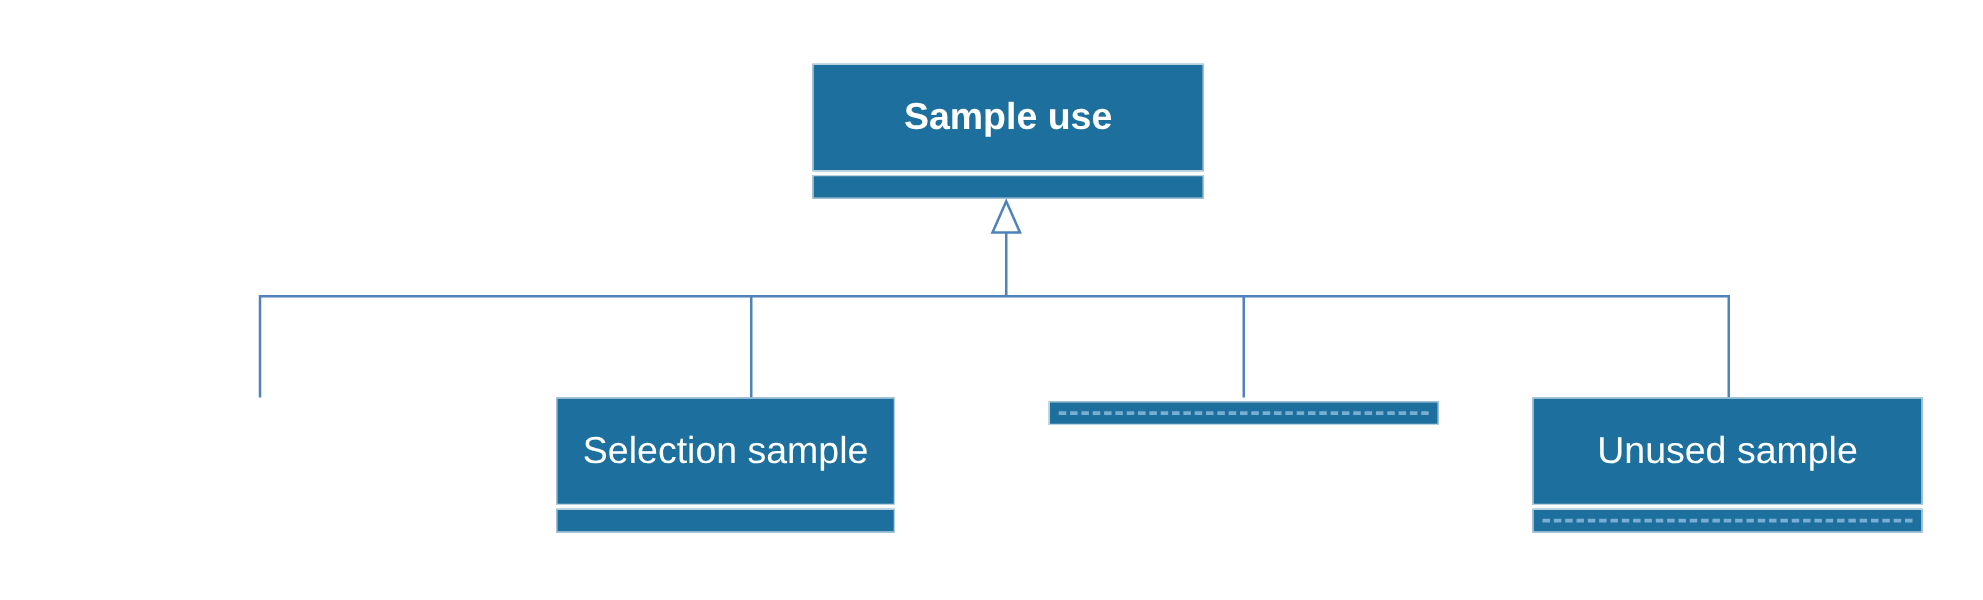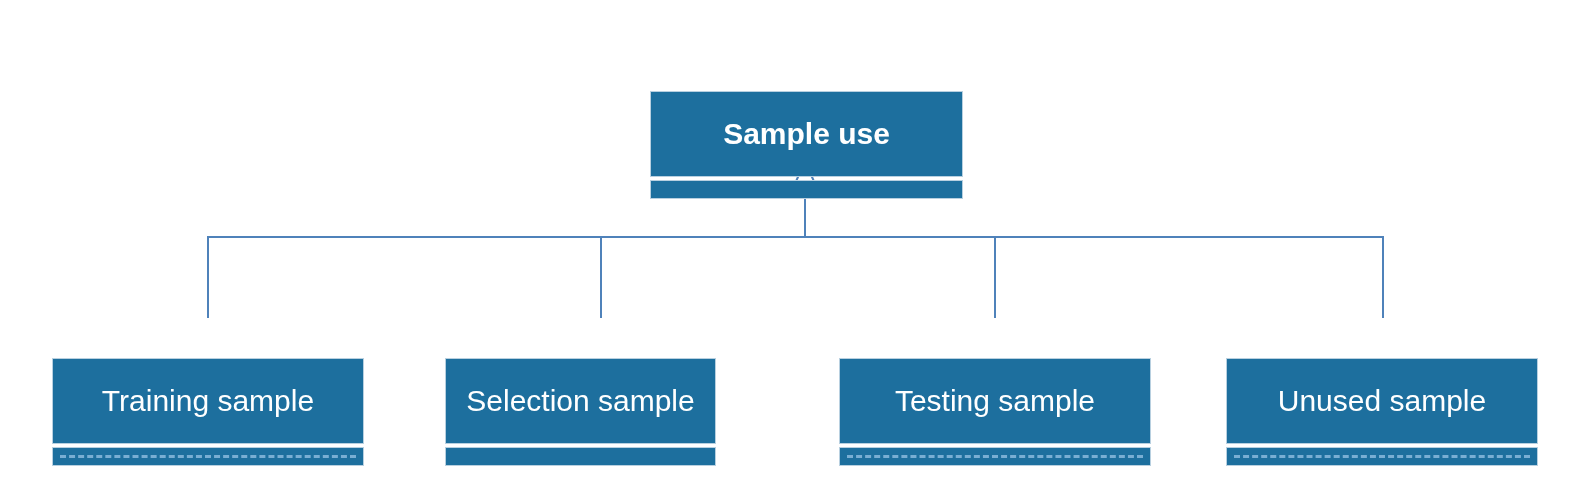--- a/index.html
+++ b/index.html
@@ -26,21 +26,20 @@
     stroke: #4f82ba;
     stroke-width: 2;
   }
   svg.connectors polygon {
     fill: #ffffff;
     stroke: #4f82ba;
     stroke-width: 2;
   }
   .node {
     position: absolute;
-    margin-top: 40px;
   }
   .node .main {
     height: 86px;
     background: #1d6f9e;
     border: 1px solid #b8d0e0;
     box-sizing: border-box;
     display: flex;
     align-items: center;
     justify-content: center;
   }
@@ -100,42 +99,31 @@
 
   <div class="node root n-root" data-strip="solid">
     <div class="main">
       <span class="label">Sample use</span>
     </div>
     <div class="strip">
       
     </div>
   </div>
 
-  <div class="node n-0" data-strip="dashed">
-    <div class="main">
-      <span class="label">Training sample</span>
-    </div>
-    <div class="strip">
-      <div class="dash"></div>
-    </div>
-  </div>
 
   <div class="node n-1" data-strip="solid">
     <div class="main">
       <span class="label">Selection sample</span>
     </div>
     <div class="strip">
       
     </div>
   </div>
 
   <div class="node n-2" data-strip="dashed">
-    <div class="main">
-      <span class="label">Testing sample</span>
-    </div>
     <div class="strip">
       <div class="dash"></div>
     </div>
   </div>
 
   <div class="node n-3" data-strip="dashed">
     <div class="main">
       <span class="label">Unused sample</span>
     </div>
     <div class="strip">

